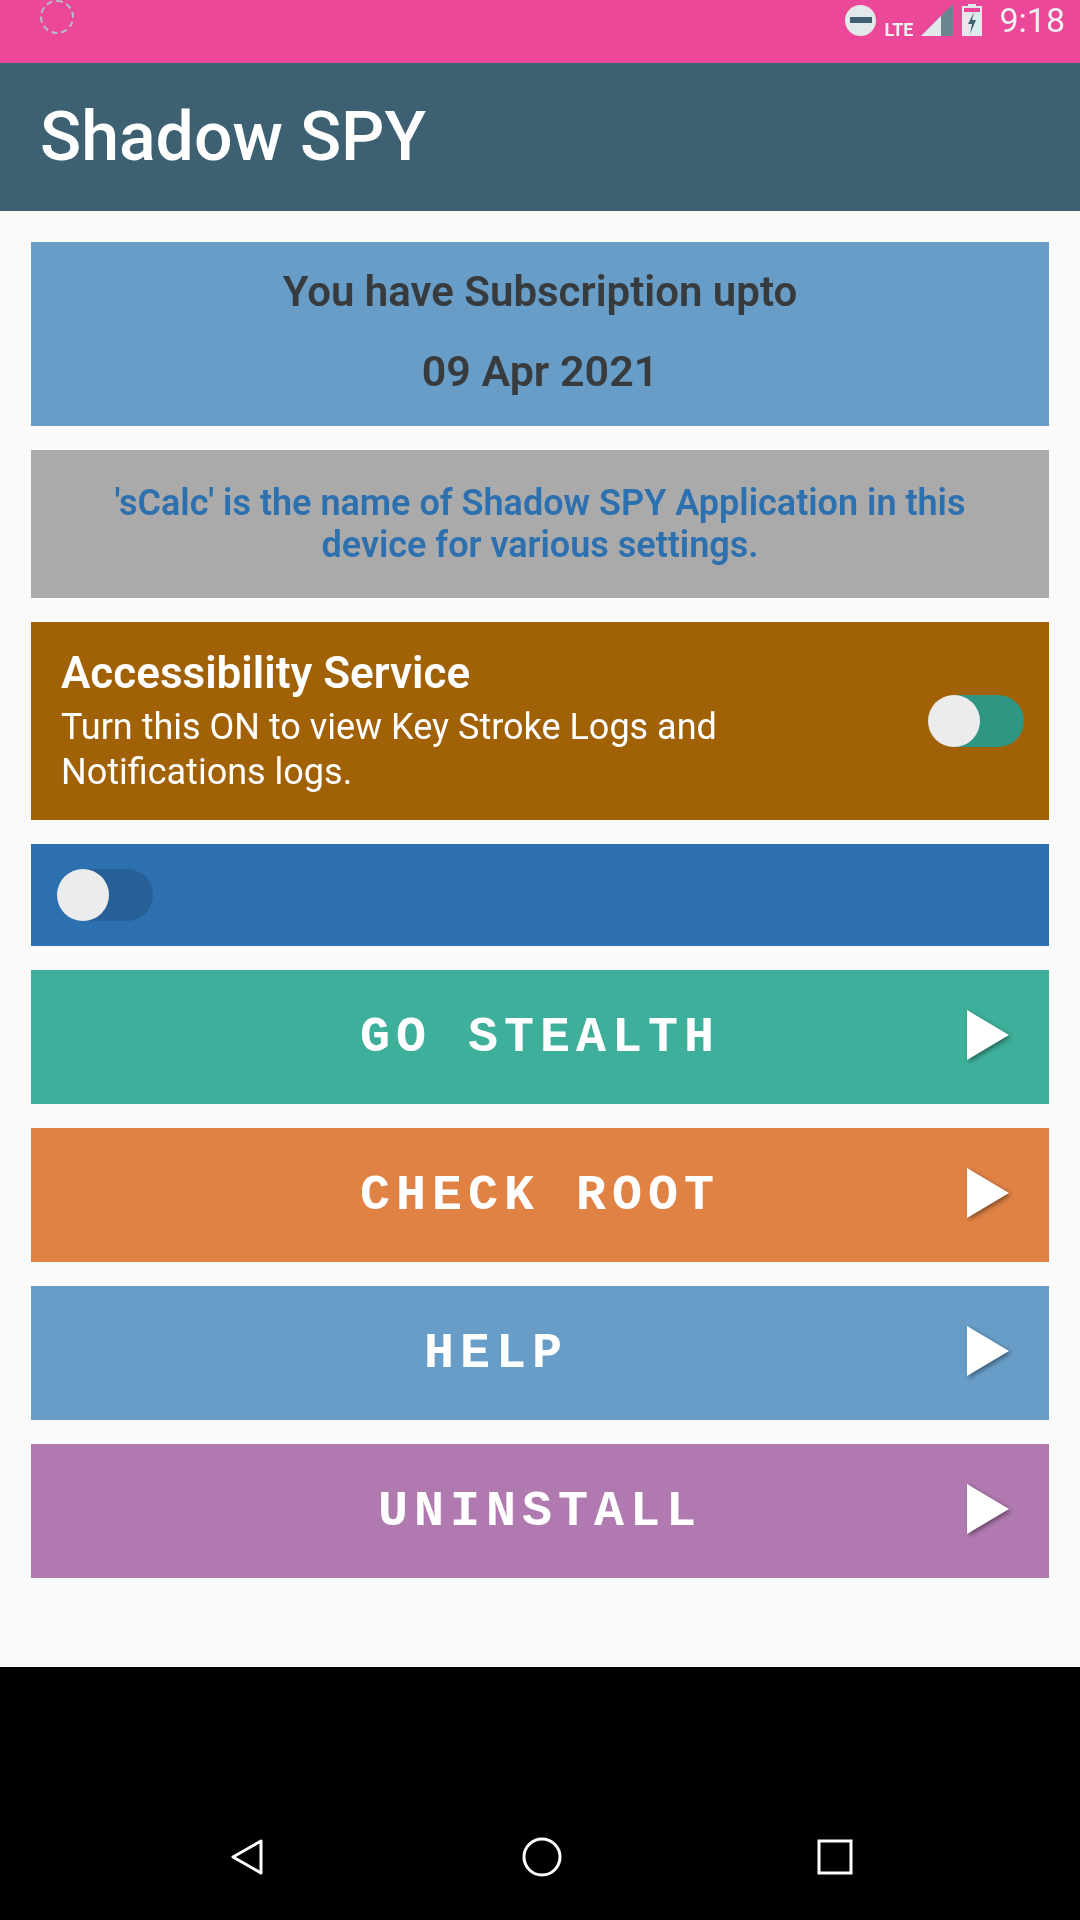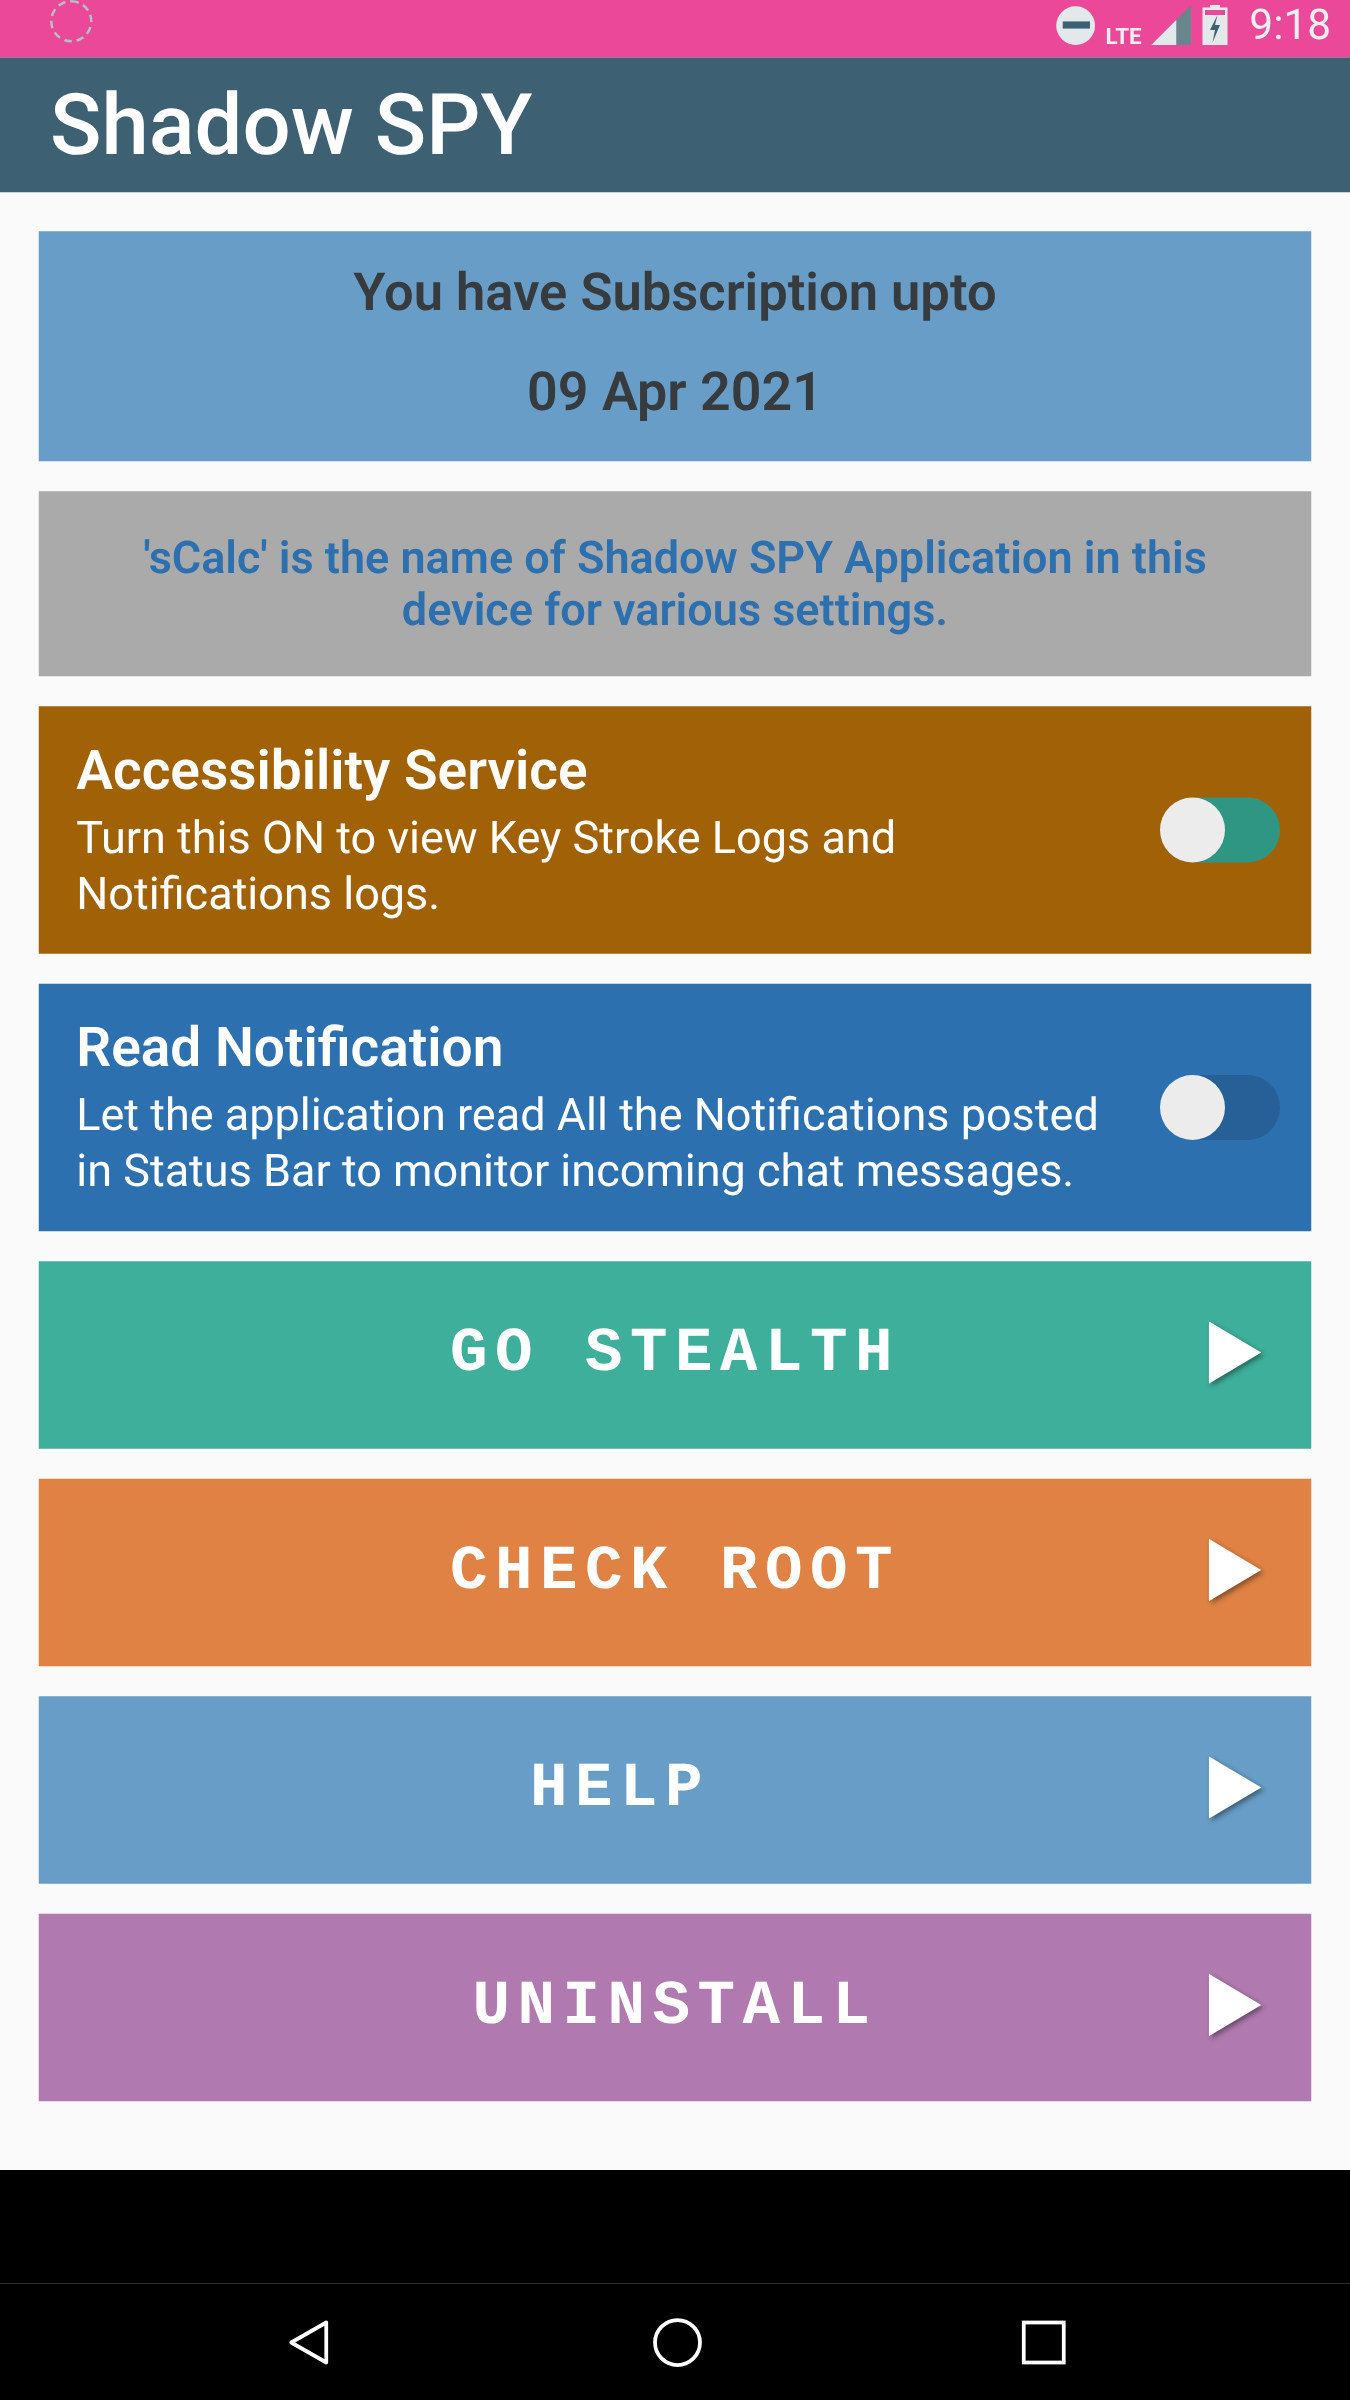--- a/index.html
+++ b/index.html
@@ -160,21 +160,21 @@
     .toggle-knob {
       width: 52px;
       height: 52px;
       border-radius: 50%;
       background: #ececec;
       position: absolute;
       left: -4px;
       top: 0;
     }
     .action-button {
-      height: 150px;
+      height: 134px;
       display: flex;
       align-items: center;
       justify-content: center;
       position: relative;
       padding: 0 100px;
     }
     .action-button.teal {
       background: #3eaf9a;
     }
     .action-button.orange {
@@ -273,24 +273,20 @@
     <div class="setting-text">
       <div class="setting-title">Accessibility Service</div>
       <div class="setting-desc">Turn this ON to view Key Stroke Logs and Notifications logs.</div>
     </div>
     <div class="toggle teal">
       <div class="toggle-knob"></div>
     </div>
   </div>
 
   <div class="setting-card blue">
-    <div class="setting-text">
-      <div class="setting-title">Read Notification</div>
-      <div class="setting-desc">Let the application read All the Notifications posted in Status Bar to monitor incoming chat messages.</div>
-    </div>
     <div class="toggle blue">
       <div class="toggle-knob"></div>
     </div>
   </div>
 
   <div class="action-button teal">
     <span class="action-label">GO STEALTH</span>
     <span class="play-icon">
       <svg width="42" height="50" viewBox="0 0 42 50">
           <polygon points="0,0 42,25 0,50" fill="#ffffff"></polygon>

